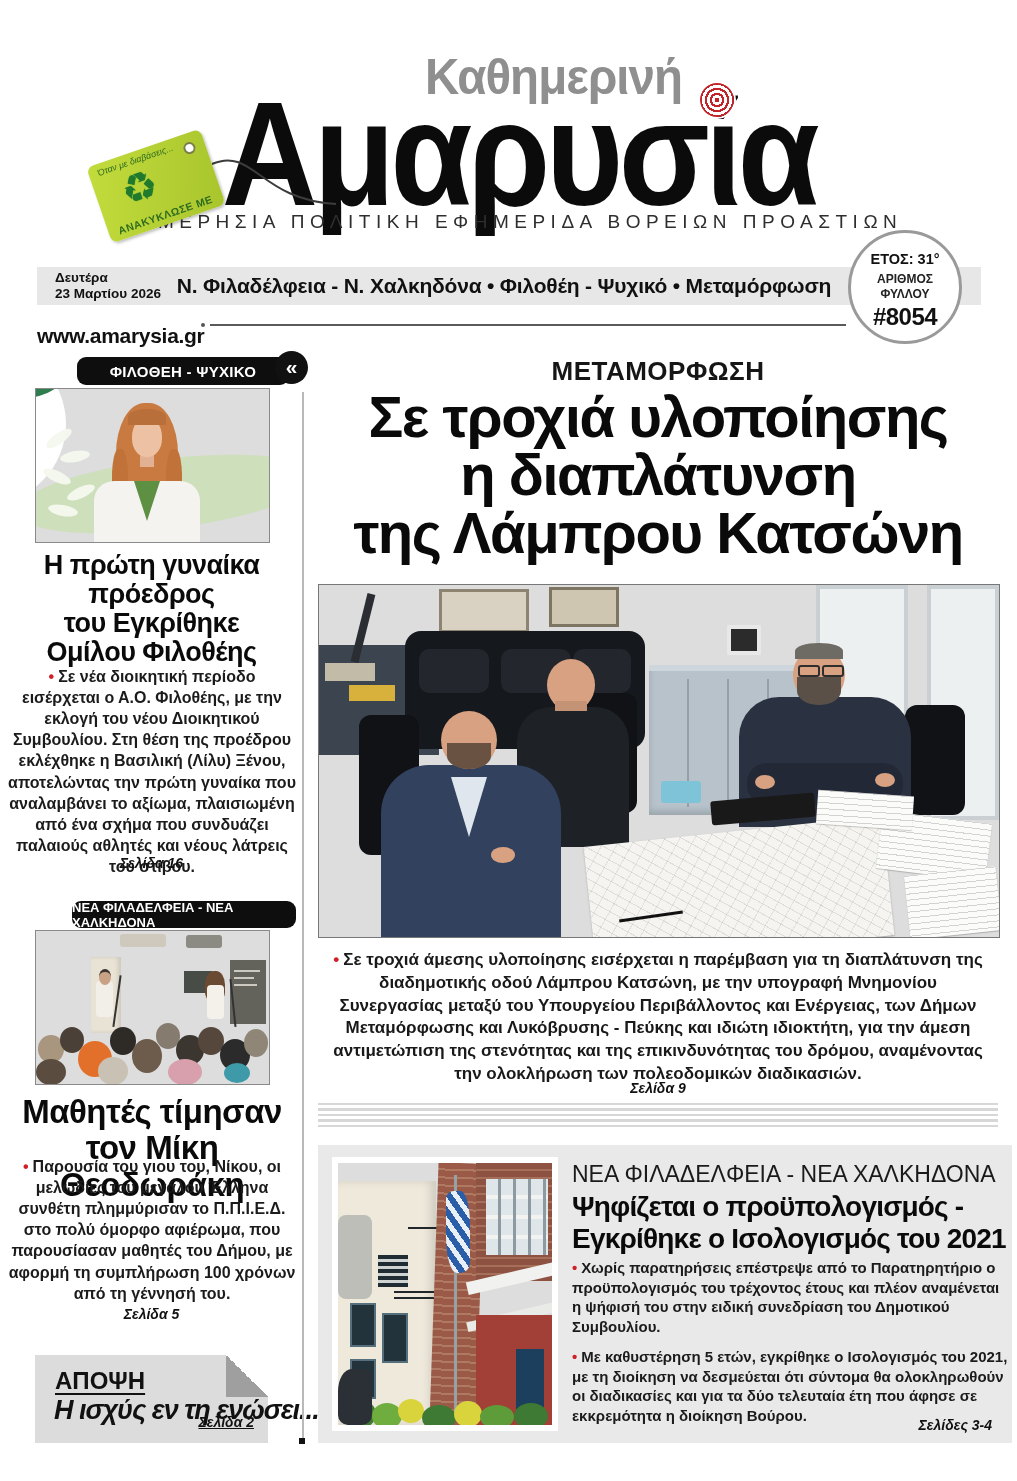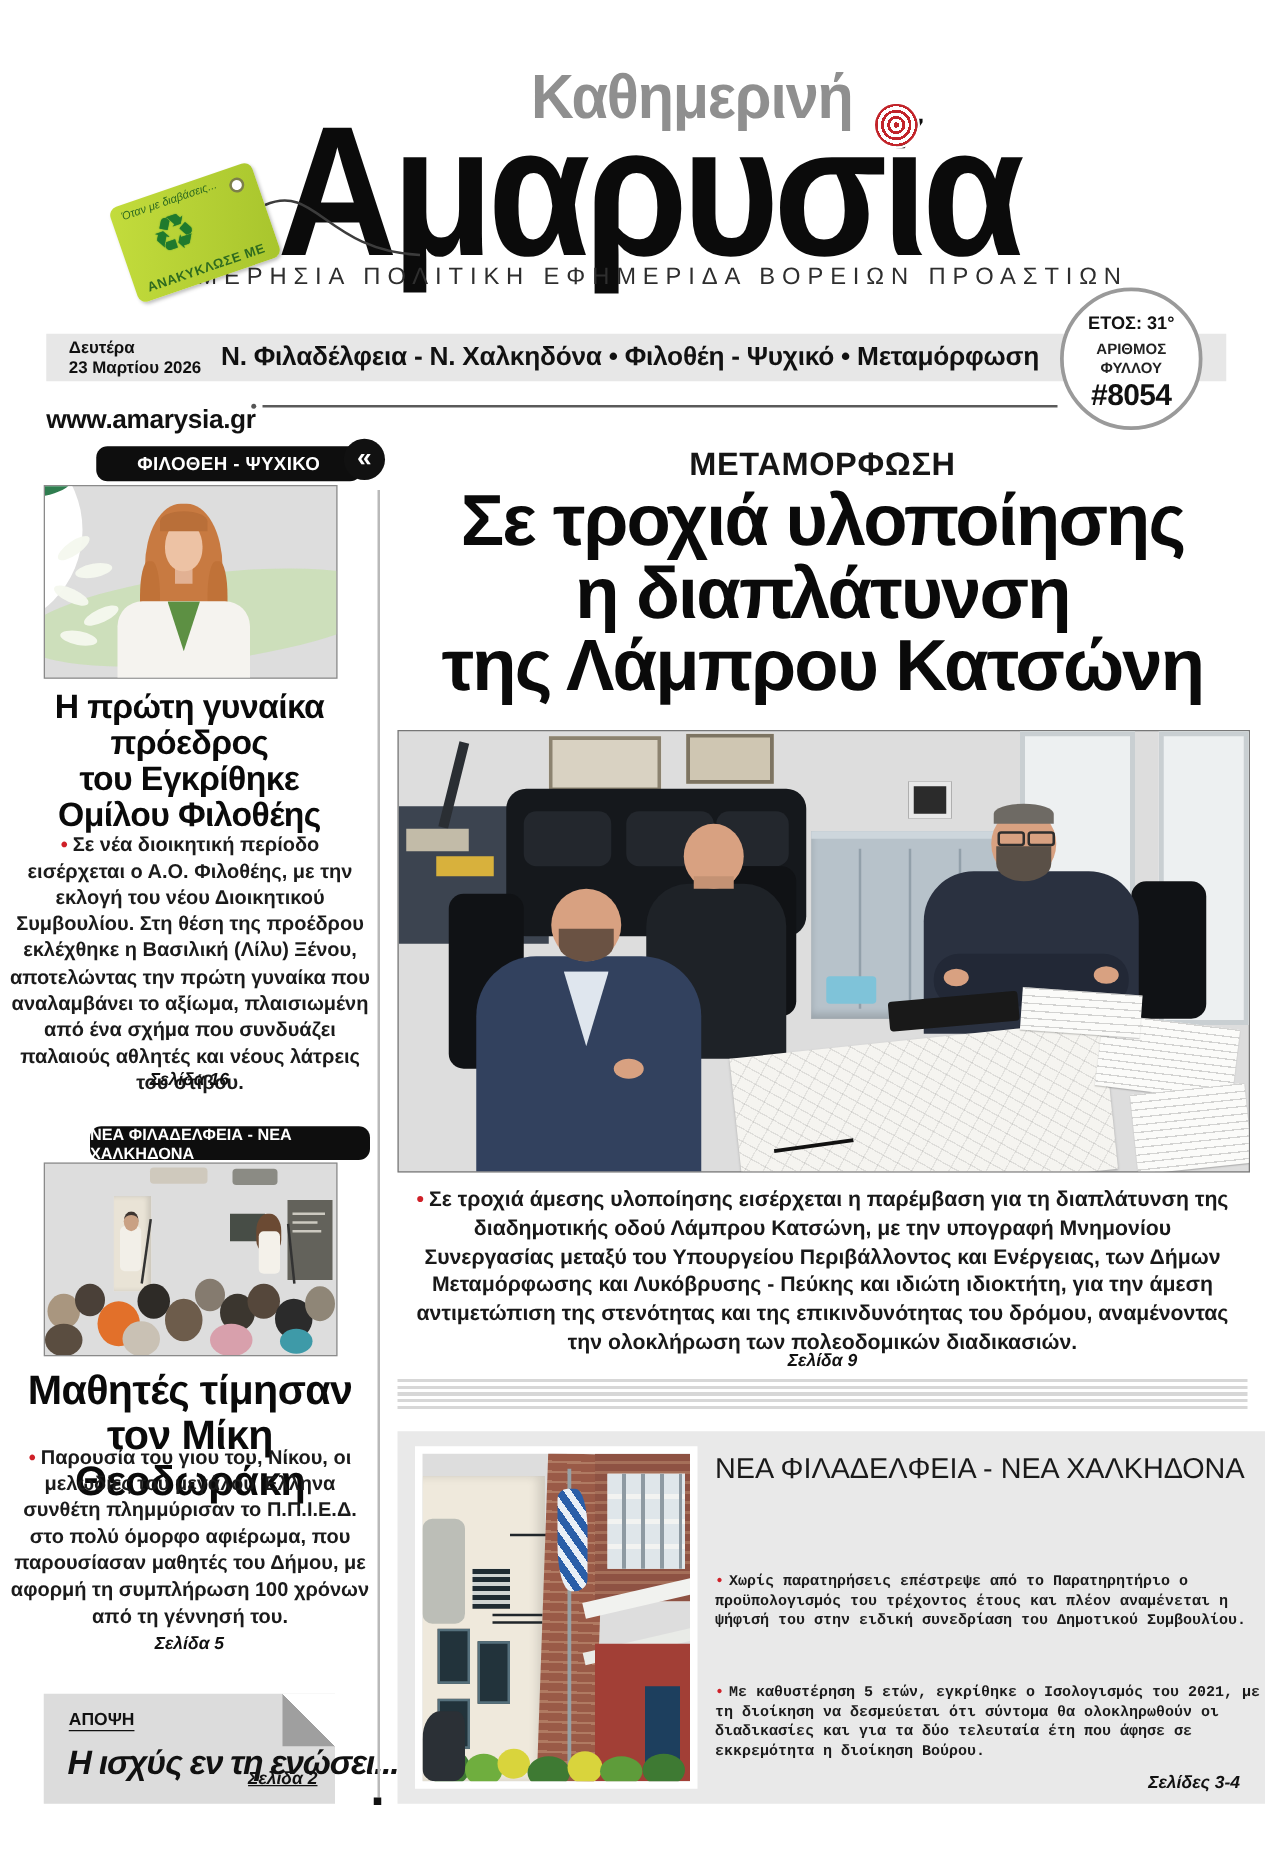--- a/index.html
+++ b/index.html
@@ -64,21 +64,21 @@
   .pageref1 { left:0; top:855px; width:303px; text-align:center; }
   .label2 { left:40px; top:901px; width:224px; height:27px; font-size:13px; }
   .photo2 { left:35px; top:930px; width:233px; height:153px; }
   .headline2 { left:8px; top:1094px; width:288px; font-size:33px; line-height:1.1; }
   .body2 { left:8px; top:1156px; width:288px; }
   .pageref2 { left:0; top:1306px; width:303px; text-align:center; }
 
   .opinion { left:35px; top:1355px; width:233px; height:88px; background:#dcdcdc; }
   .op-corner { position:absolute; top:0; right:0; width:42px; height:42px;
     background:linear-gradient(225deg,#ffffff 0 50%, #9f9f9f 50% 100%); }
-  .op-label { position:absolute; left:20px; top:12px; font-size:14px; font-weight:bold;
+  .op-label { position:absolute; left:20px; top:12px; font-size:24px; font-weight:bold;
     text-decoration:underline; text-underline-offset:4px;text-align:center; }
   .op-title { position:absolute; left:19px; top:40px; font-size:27px; font-weight:bold;
     font-style:italic; letter-spacing:-1px; white-space:nowrap; }
   .op-page { position:absolute; right:14px; bottom:13px;text-decoration:underline; }
 
   .back-circle { left:275px; top:351px; width:33px; height:33px; border-radius:50%; background:#111;
     color:#fff; display:flex; align-items:center; justify-content:center; font-size:21px; font-weight:bold;
     padding-bottom:2px; box-sizing:border-box; cursor:pointer; z-index:4; }
   .vline { left:302px; top:392px; width:2px; height:1046px; background:#b9b9b9; }
   .vdot { left:299px; top:1438px; width:6px; height:6px; background:#111; }
@@ -93,22 +93,22 @@
   .stripes { left:318px; top:1103px; width:680px; height:25px;
     background:repeating-linear-gradient(to bottom,#d7d7d7 0 2.5px,#ffffff 2.5px 5.5px); }
 
   
   .bottombox { left:318px; top:1145px; width:694px; height:298px; background:#e9e9e9; }
   .bphoto-frame { position:absolute; left:14px; top:12px; width:226px; height:274px; background:#fff; }
   .bphoto { position:absolute; left:6px; top:6px; width:214px; height:262px; border:none; }
   .bkicker { position:absolute; left:254px; top:16px; font-size:23px; font-weight:400; color:#1a1a1a; }
   .bhead { position:absolute; left:254px; top:46px; width:440px; text-align:left; font-size:28px;
     line-height:1.14; letter-spacing:-.8px; }
-  .bbody { position:absolute; left:254px; width:438px; text-align:left; font-size:12px;
-    font-weight:600; line-height:1.3; color:#1b1b1b;font-family:Liberation Mono, monospace; }
+  .bbody { position:absolute; left:254px; width:438px; text-align:left; font-size:15px;
+    font-weight:600; line-height:1.3; color:#1b1b1b; }
   .bbody1 { top:113px; } .bbody2 { top:202px; }
   .bpage { position:absolute; right:20px; bottom:10px; }
 
   
   .art, .art div { position:absolute; }
 
   
   .p1-bg { inset:0; background:linear-gradient(120deg,#a9cf9a,#63a367 50%,#438c54); }
   .p1-band { left:-20px; top:70px; width:300px; height:70px; background:#c6e0ad; opacity:.7;
     border-radius:50%; transform:rotate(-7deg); }
@@ -451,20 +451,24 @@
           <div class="bp-bush" style="left:60px;top:236px;width:26px;height:24px;background:#d9d43c"></div>
           <div class="bp-bush" style="left:84px;top:242px;width:34px;height:26px;background:#3e7a33"></div>
           <div class="bp-bush" style="left:116px;top:238px;width:28px;height:26px;background:#d9d43c"></div>
           <div class="bp-bush" style="left:142px;top:242px;width:34px;height:24px;background:#5e9c3a"></div>
           <div class="bp-bush" style="left:176px;top:240px;width:34px;height:26px;background:#3e7a33"></div>
           <div class="bp-moto"></div>
         </div>
       </div>
     </div>
     <div class="bkicker">ΝΕΑ ΦΙΛΑΔΕΛΦΕΙΑ - ΝΕΑ ΧΑΛΚΗΔΟΝΑ</div>
+    <div class="hl bhead">
+      <div class="nowrap">Ψηφίζεται ο προϋπολογισμός -</div>
+      <div class="nowrap">Εγκρίθηκε ο Ισολογισμός του 2021</div>
+    </div>
     <div class="bbody bbody1">
       <span class="bullet">•</span><span>Χωρίς παρατηρήσεις επέστρεψε από το Παρατηρητήριο ο προϋπολογισμός του τρέχοντος έτους και πλέον αναμένεται η ψήφισή του στην ειδική συνεδρίαση του Δημοτικού Συμβουλίου.</span>
     </div>
     <div class="bbody bbody2">
       <span class="bullet">•</span><span>Με καθυστέρηση 5 ετών, εγκρίθηκε ο Ισολογισμός του 2021, με τη διοίκηση να δεσμεύεται ότι σύντομα θα ολοκληρωθούν οι διαδικασίες και για τα δύο τελευταία έτη που άφησε σε εκκρεμότητα η διοίκηση Βούρου.</span>
     </div>
     <div class="bpage pageref">Σελίδες 3-4</div>
   </div>
 
 </div>

